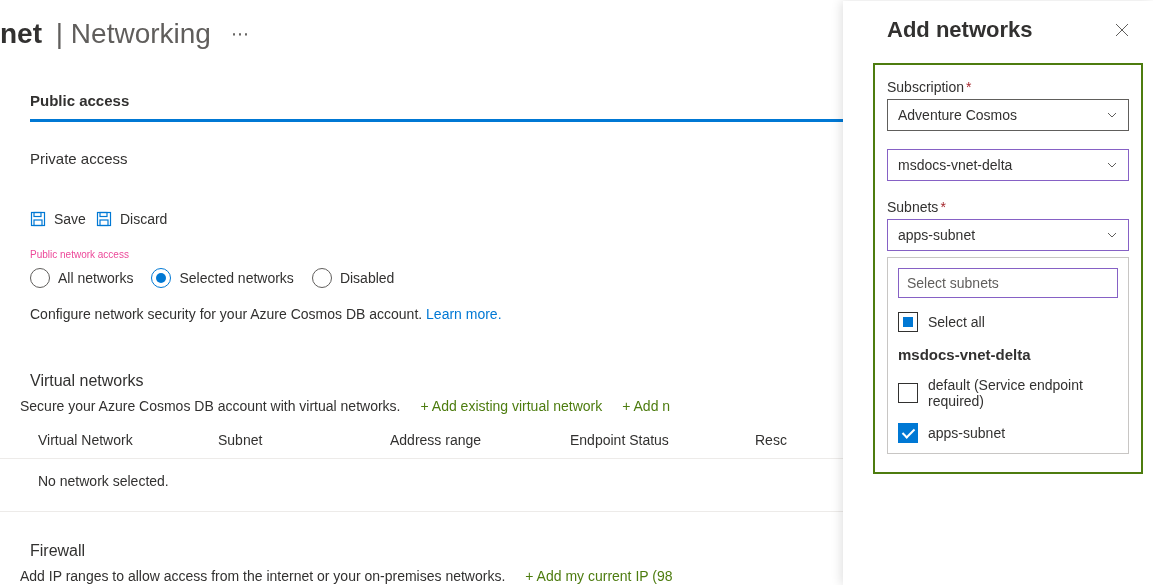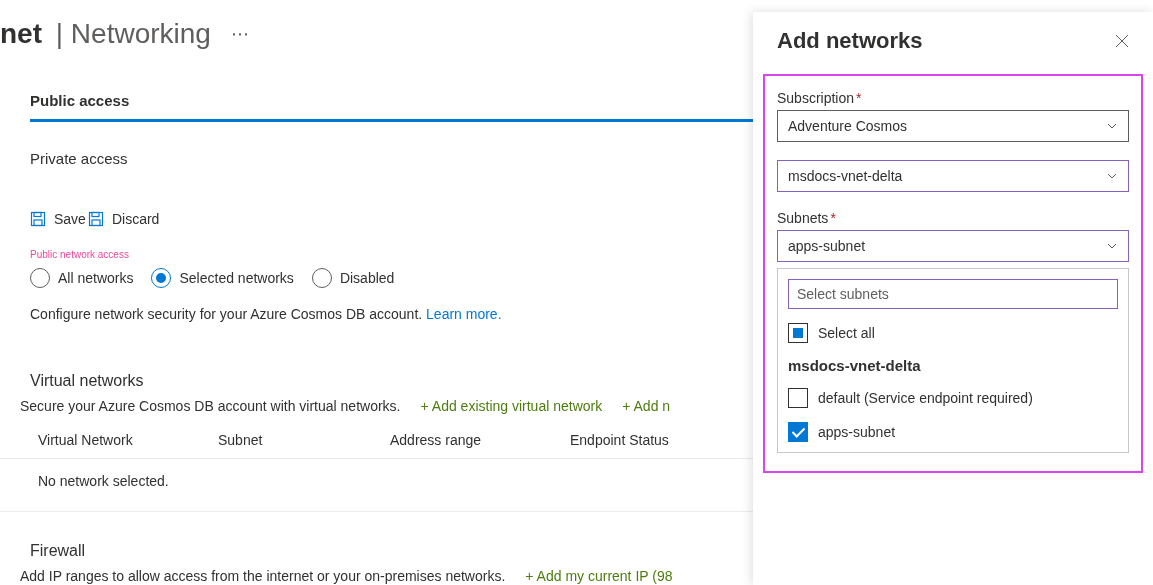--- a/index.html
+++ b/index.html
@@ -57,21 +57,21 @@
     color: #323130;
   }
   .tab.active {
     color: #323130;
     font-weight: 600;
     border-bottom: 3px solid #0078d4;
   }
 
   .toolbar {
     display: flex;
-    gap: 2px;
+    gap: 10px;
     padding: 34px 0 22px 30px;
     text-align: center;
   }
   .toolbar-btn {
     display: flex;
     align-items: center;
     gap: 8px;
     font-size: 14px;
     color: #323130;
     cursor: pointer;
@@ -155,46 +155,47 @@
   .col-res { flex: 1; }
   .table-body {
     padding: 14px 0 22px 38px;
     font-size: 14px;
     border-bottom: 1px solid #edebe9;
   }
 
   
   .side-panel {
     position: absolute;
-    top: 12px; right: 0; bottom: 0;
-    width: 400px;
+    top: 1px; right: 0; bottom: 0;
+    width: 310px;
     background: #fff;
     box-shadow: -2px 0 10px rgba(0,0,0,0.12);
     z-index: 10;
+    padding-left: 20px;
   }
   .panel-header {
     display: flex;
     align-items: center;
     justify-content: space-between;
     padding: 16px 24px 10px 24px;
   }
   .panel-title {
     font-size: 22px;
     font-weight: 600;
   }
   .close-x {
     font-size: 16px;
     cursor: pointer;
     color: #605e5c;
     stroke: #605e5c;
   }
 
   .red-box {
     margin: 10px 10px 10px 10px;
-    border: 2px solid #d946ef;
+    border: 2px solid #4d7c0f;
     padding: 14px 12px 18px 12px;
   }
 
   .field-label {
     font-size: 14px;
     margin-bottom: 4px;
   }
   .req-star { color: #a4262c; margin-left: 2px; }
   .dropdown {
     width: 100%;

